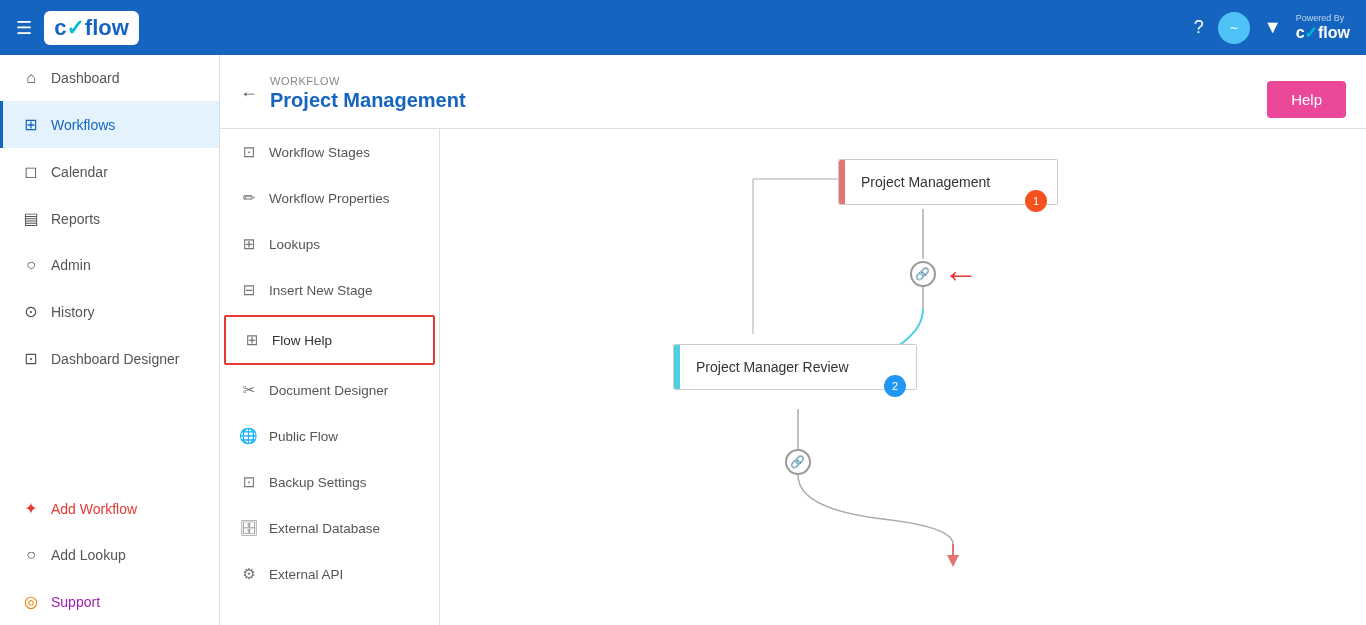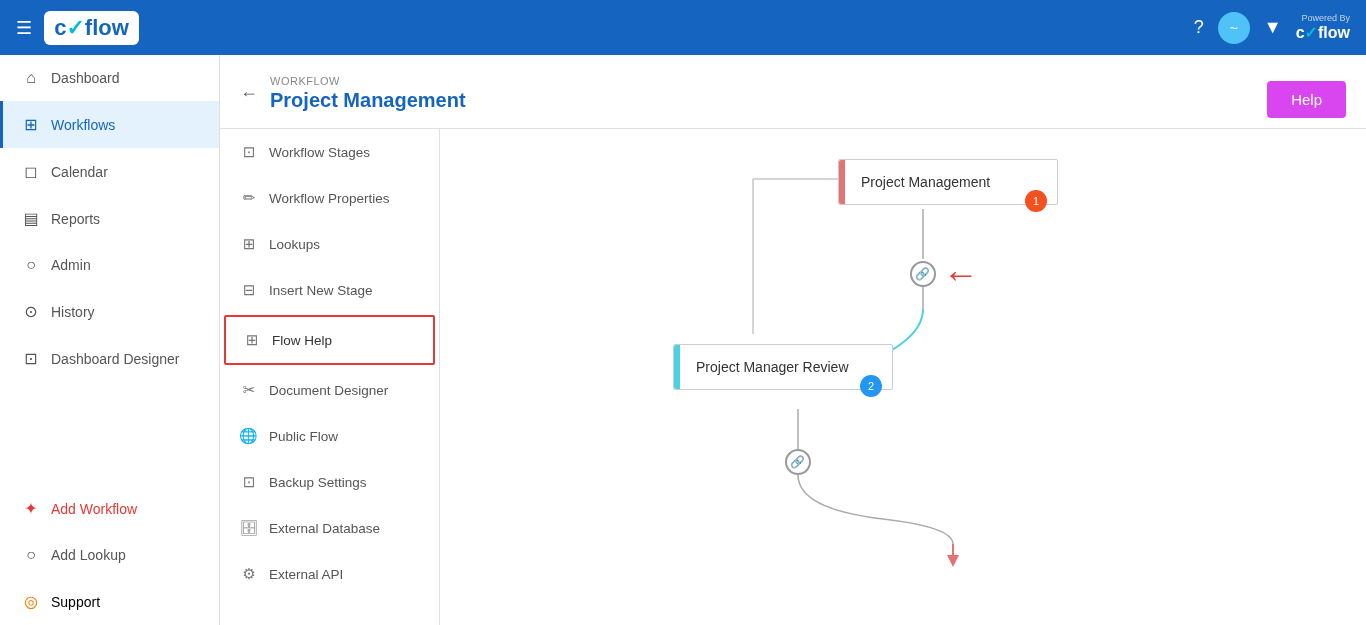--- a/index.html
+++ b/index.html
@@ -26,21 +26,21 @@
     }
     .logo-text { color: #1565c0; font-size: 22px; font-weight: bold; }
     .logo-check { color: #00bcd4; }
     .header-right { display: flex; align-items: center; gap: 14px; }
     .header-icon { color: white; font-size: 18px; cursor: pointer; }
     .avatar-circle {
       width: 32px; height: 32px; border-radius: 50%;
       background: #4fc3f7; display: flex; align-items: center;
       justify-content: center; color: white; font-size: 14px; cursor: pointer;
     }
-    .powered-by { text-align: right; }
+    .powered-by { text-align: left; }
     .powered-by-text { color: rgba(255,255,255,0.7); font-size: 9px; display: block; }
     .powered-logo { color: white; font-size: 16px; font-weight: bold; }
 
     
     .main-layout { display: flex; flex: 1; overflow: hidden; }
 
     
     .sidebar {
       width: 220px;
       background: white;
@@ -79,21 +79,21 @@
       align-items: center;
       justify-content: space-between;
       flex-shrink: 0;
     }
     .page-header-left { display: flex; align-items: center; gap: 12px; }
     .back-btn { color: #555; font-size: 18px; cursor: pointer; }
     .breadcrumb-wrap {}
     .breadcrumb-label { font-size: 11px; color: #888; text-transform: uppercase; letter-spacing: 0.5px; }
     .page-title { font-size: 20px; color: #1565c0; font-weight: 600; }
     .help-btn {
-      background: #d946ef;
+      background: #ec4899;
       color: white;
       border: none;
       padding: 10px 24px;
       font-size: 15px;
       border-radius: 4px;
       cursor: pointer;
       margin-top: 16px;
     }
 
     
@@ -279,21 +279,21 @@
       <div class="sidebar-item add-workflow">
         <span class="s-icon" style="color:#e53935">✦</span>
         <span>Add Workflow</span>
       </div>
       <div class="sidebar-item add-lookup">
         <span class="s-icon">○</span>
         <span>Add Lookup</span>
       </div>
       <div class="sidebar-item support">
         <span class="s-icon" style="color:#f57c00">◎</span>
-        <span style="color:#000000">Support</span>
+        <span style="color:#a21caf">Support</span>
       </div>
     </div>
   </nav>
 
   <div class="content">
 
     <div class="page-header">
       <div class="page-header-left">
         <span class="back-btn">←</span>
         <div class="breadcrumb-wrap">
@@ -390,21 +390,21 @@
           </div>
 
           <div class="connector-icon" style="top: 112px; left: 357px;">
             <span>🔗</span>
           </div>
 
           <div class="callout" style="top: 100px; left: 390px;">
             <span class="callout-arrow">←</span>
           </div>
 
-          <div class="flow-node" style="top: 195px; left: 120px; width: 220px;">
+          <div class="flow-node" style="top: 195px; left: 120px; width: 244px;">
             <div class="node-bar" style="background:#4dd0e1;"></div>
             <div class="node-label">Project Manager Review</div>
             <div class="node-badge" style="background:#2196f3;">2</div>
           </div>
 
           <div class="connector-icon" style="top: 300px; left: 232px;">
             <span>🔗</span>
           </div>
 
 

